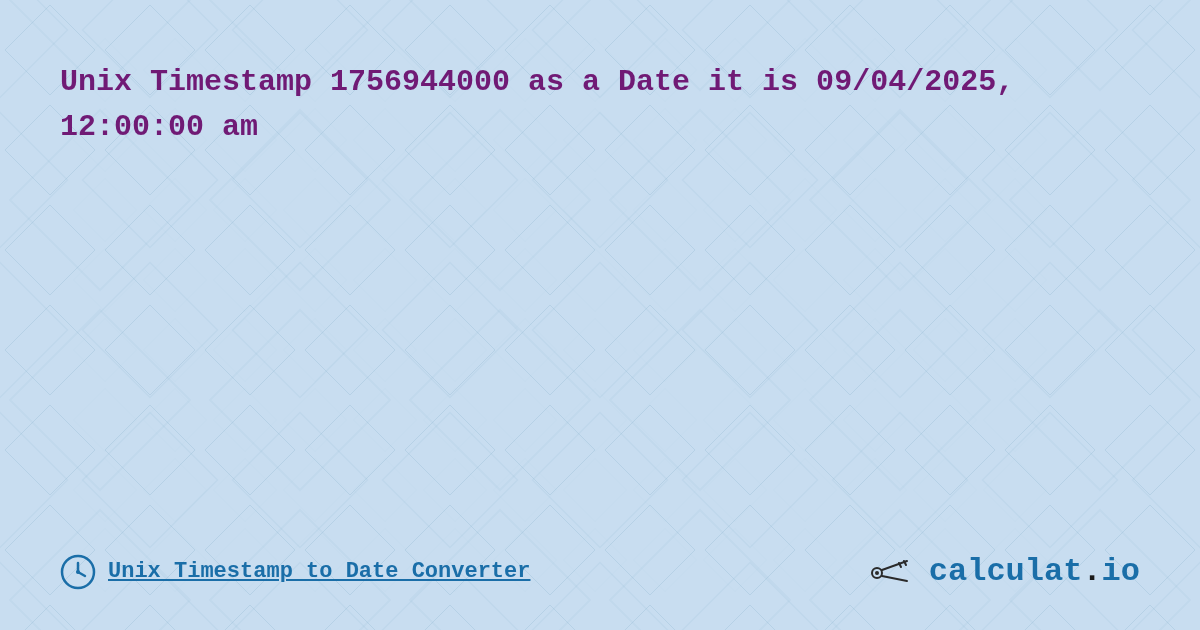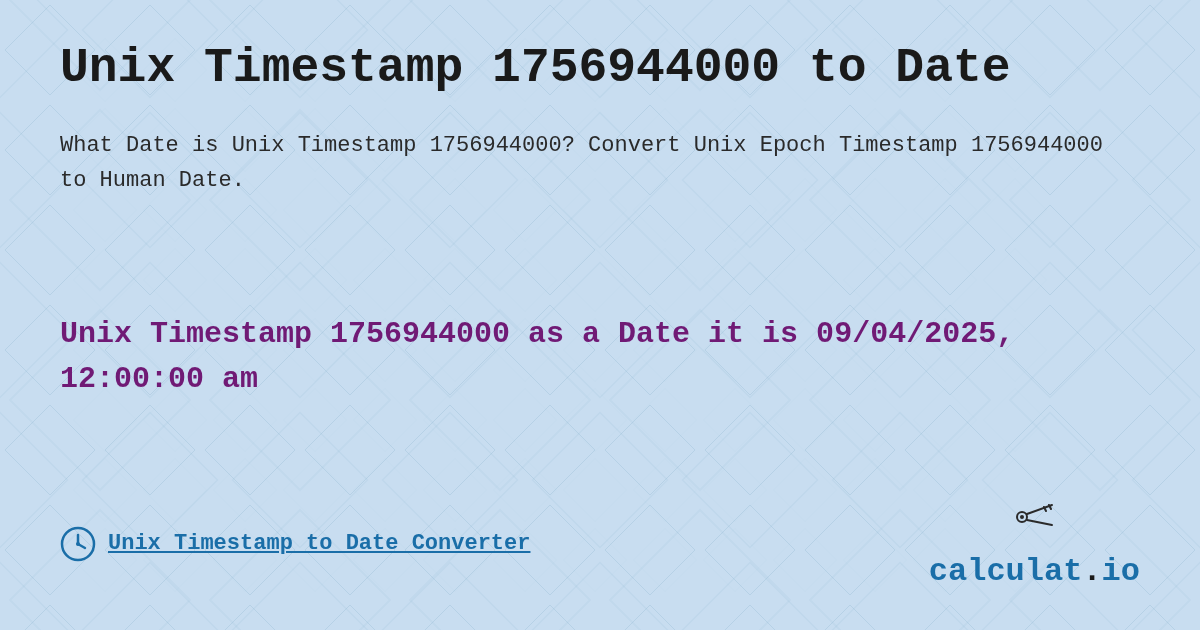--- a/index.html
+++ b/index.html
@@ -88,23 +88,22 @@
     .footer-link-text {
       font-size: 22px;
       font-weight: bold;
       color: #1a6ea8;
       font-family: 'Courier New', Courier, monospace;
       text-decoration: underline;
     }
 
     .logo-area {
       display: flex;
-      align-items: center;
+      align-items: flex-start;
       gap: 20px;
-      flex-direction: column;
     }
 
     .logo-text {
       font-size: 32px;
       font-weight: bold;
       color: #1a1a1a;
       font-family: 'Courier New', Courier, monospace;
     }
 
     .logo-text span.calc {
@@ -147,25 +146,20 @@
   </g>
   <g transform="scale(2) translate(-100, -50)">
     <rect width="700" height="400" fill="url(#diamonds2)" opacity="0.3"></rect>
   </g>
   <g transform="scale(0.7) translate(100, 50)">
     <rect width="1400" height="800" fill="url(#diamonds2)" opacity="0.3"></rect>
   </g>
 </svg>
 
 <div class="content">
-  <div>
-    <h1 class="main-title">Unix Timestamp 1756944000 to Date</h1>
-
-    <p class="description">What Date is Unix Timestamp 1756944000? Convert Unix Epoch Timestamp 1756944000 to Human Date.</p>
-  </div>
 
   <div class="result-section">
     <p class="result-text">Unix Timestamp 1756944000 as a Date it is 09/04/2025, 12:00:00 am</p>
   </div>
 
   <div class="footer">
     <div class="footer-left">
 
       <svg class="clock-icon" viewBox="0 0 36 36" fill="none" xmlns="http://www.w3.org/2000/svg">
         <circle cx="18" cy="18" r="16" stroke="#1a6ea8" stroke-width="2.5" fill="none"></circle>

